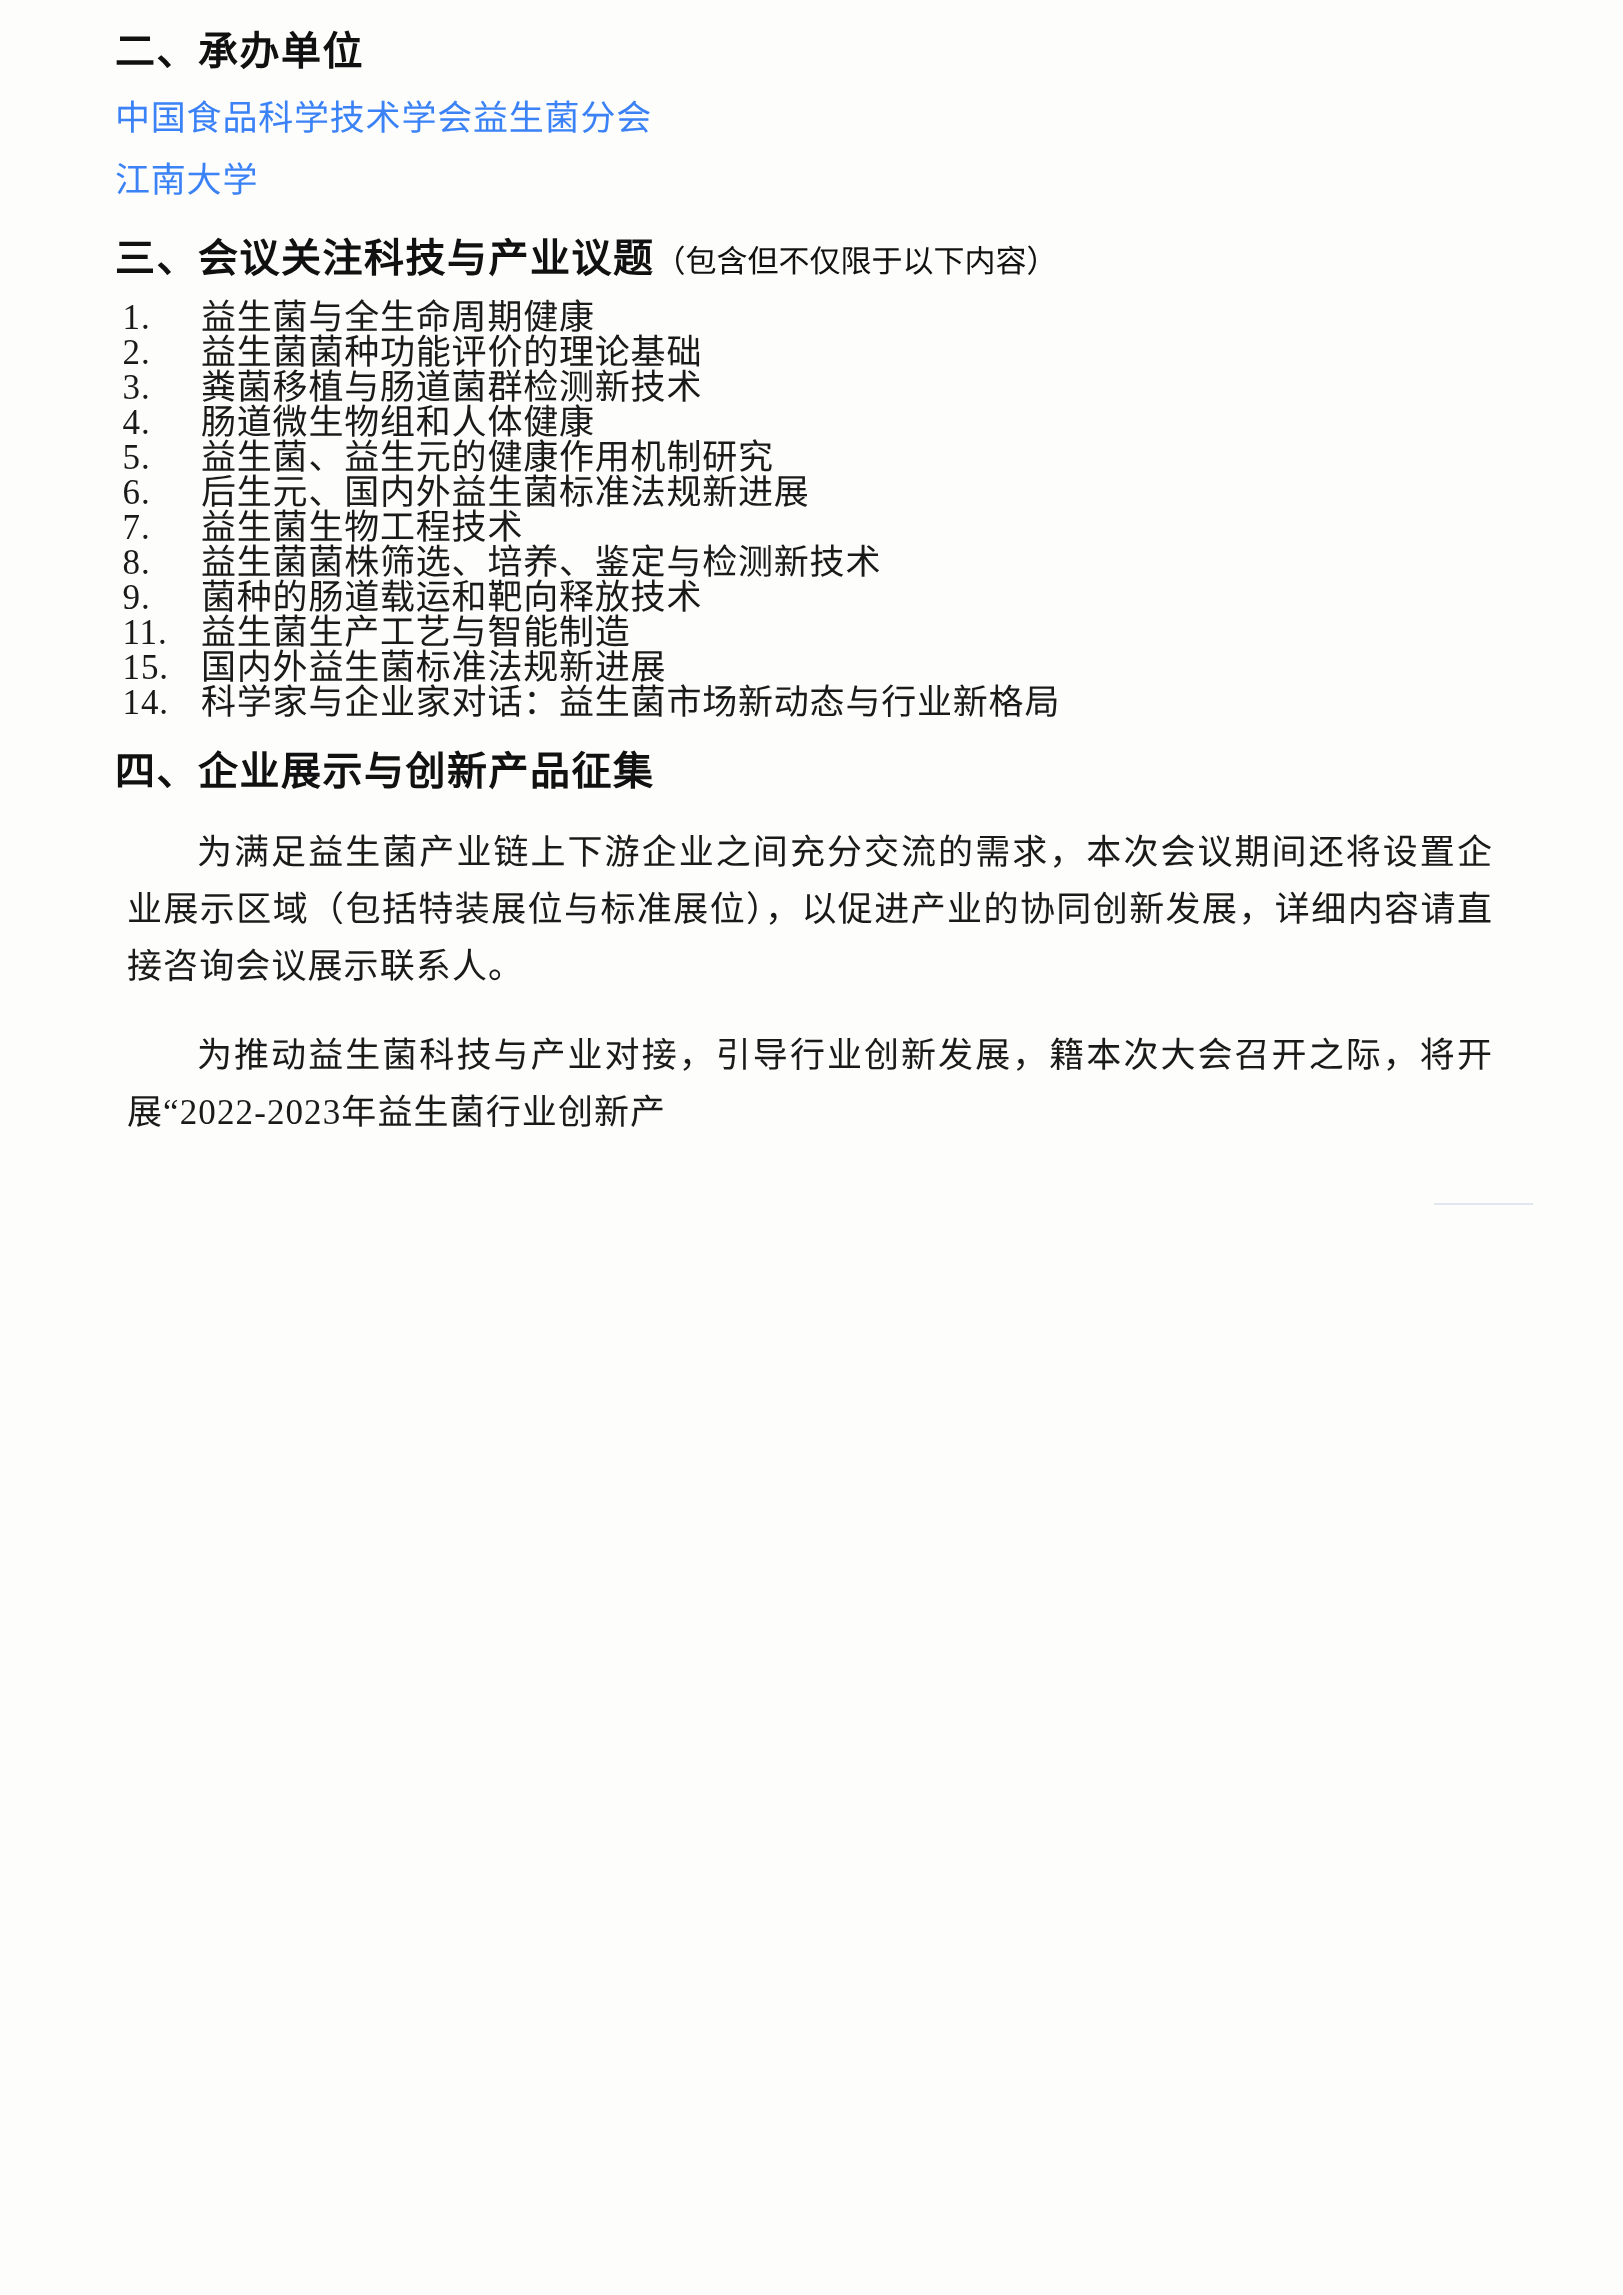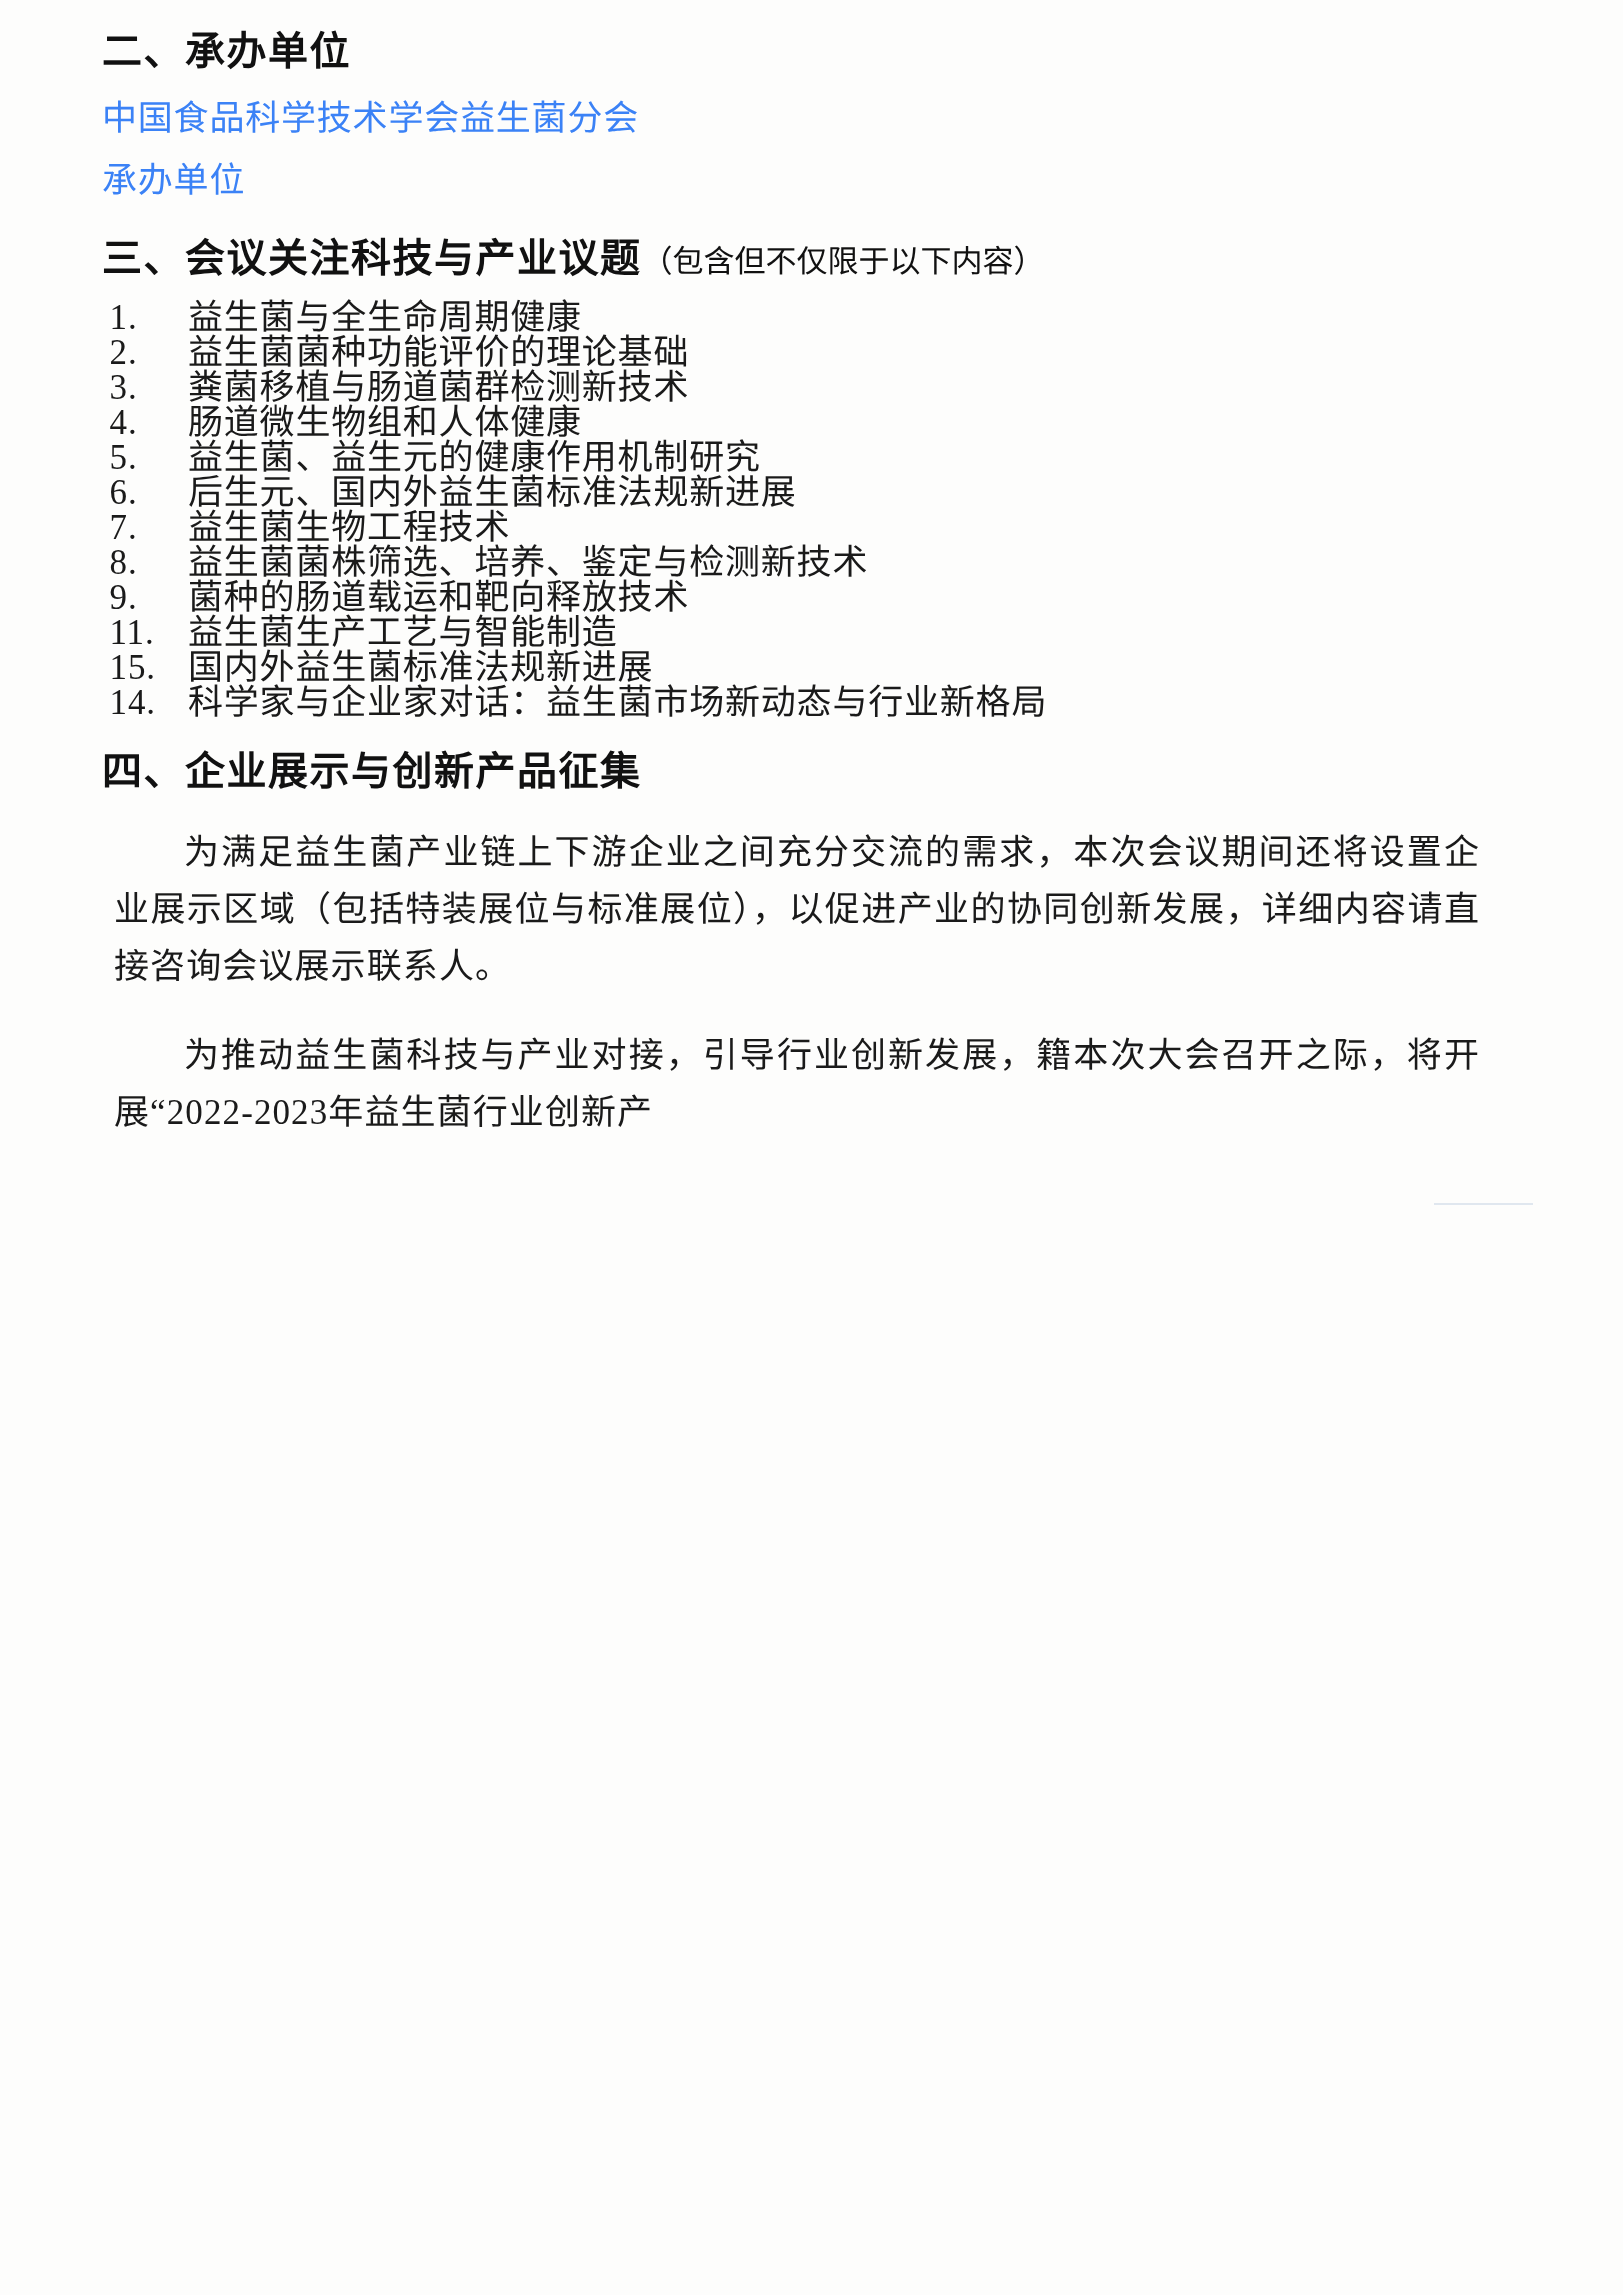--- a/index.html
+++ b/index.html
@@ -11,21 +11,21 @@
     position: relative;
     width: 1623px;
     height: 2295px;
     background: #fdfdfc;
     overflow: hidden;
     font-family: "Liberation Serif", "DejaVu Serif", serif;
     color: #141414;
   }
   .content {
     position: absolute;
-    left: 102px;
+    left: 115px;
     top: 0px;
     width: 1390px;
   }
   h2.heading {
     font-family: "DejaVu Sans", "Liberation Sans", sans-serif;
     font-weight: bold;
     font-size: 40px;
     letter-spacing: 1.5px;
     margin: 0;
     color: #111111;
@@ -103,21 +103,21 @@
     <div class="spacer-m"></div>
 
     <h2 class="heading">二、承办单位</h2>
 
     <div class="spacer-s"></div>
 
     <div class="plain-line">中国食品科学技术学会益生菌分会</div>
 
     <div class="spacer-xs"></div>
 
-    <div class="plain-line">承办单位</div>
+    <div class="plain-line">江南大学</div>
 
     <div class="spacer-m"></div>
 
     <h2 class="heading">
       <span>三、会议关注科技与产业议题</span><span class="sub">（包含但不仅限于以下内容）</span>
     </h2>
 
     <div class="spacer-s"></div>
 
     <ol class="agenda">

